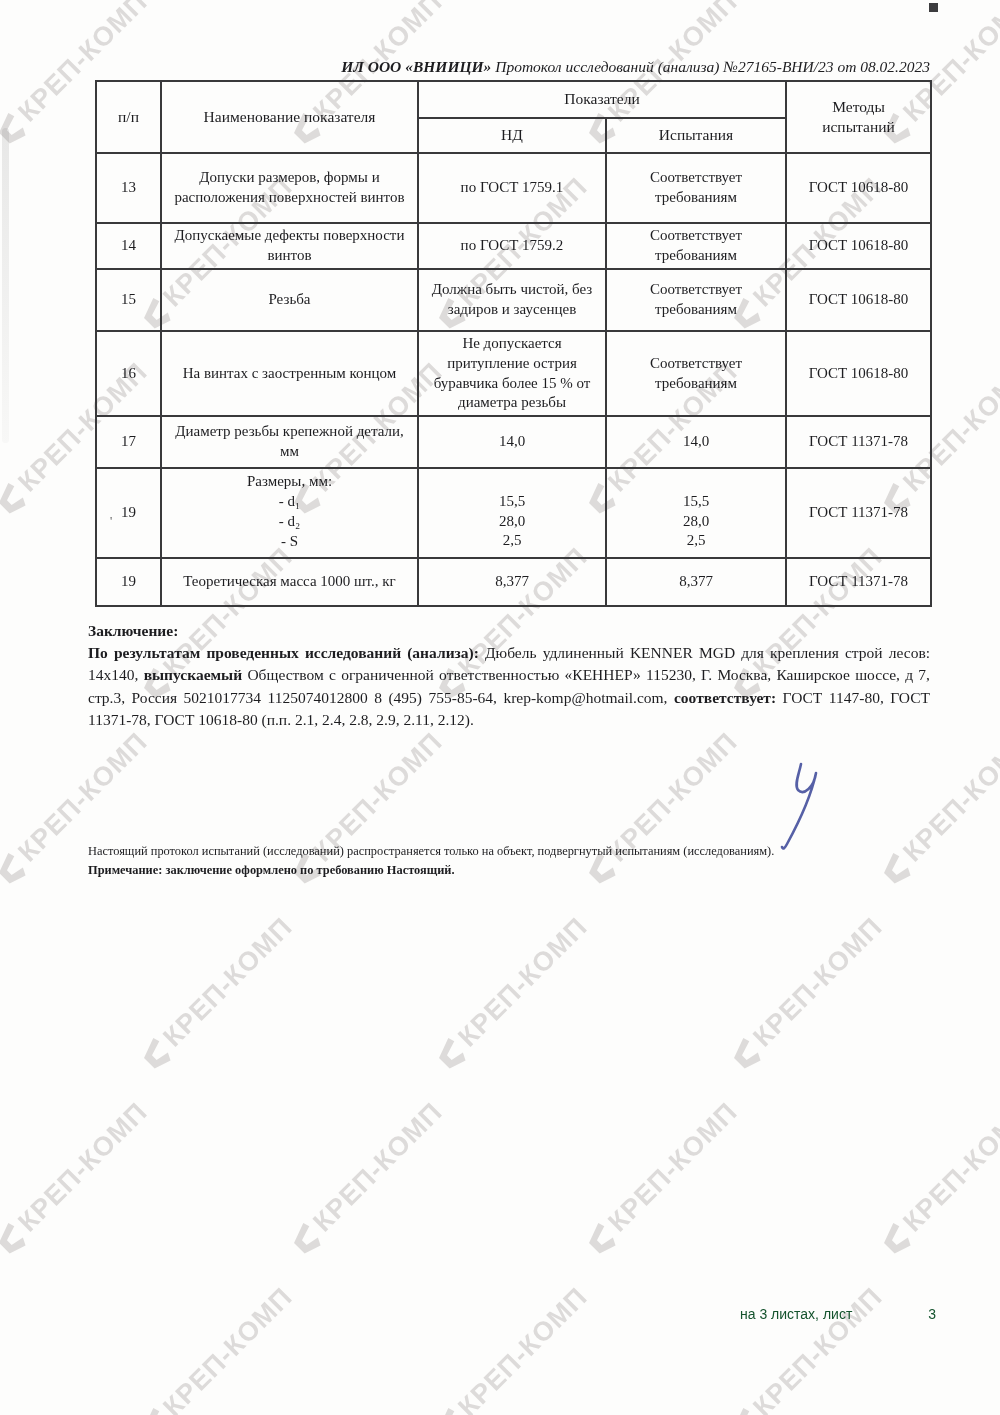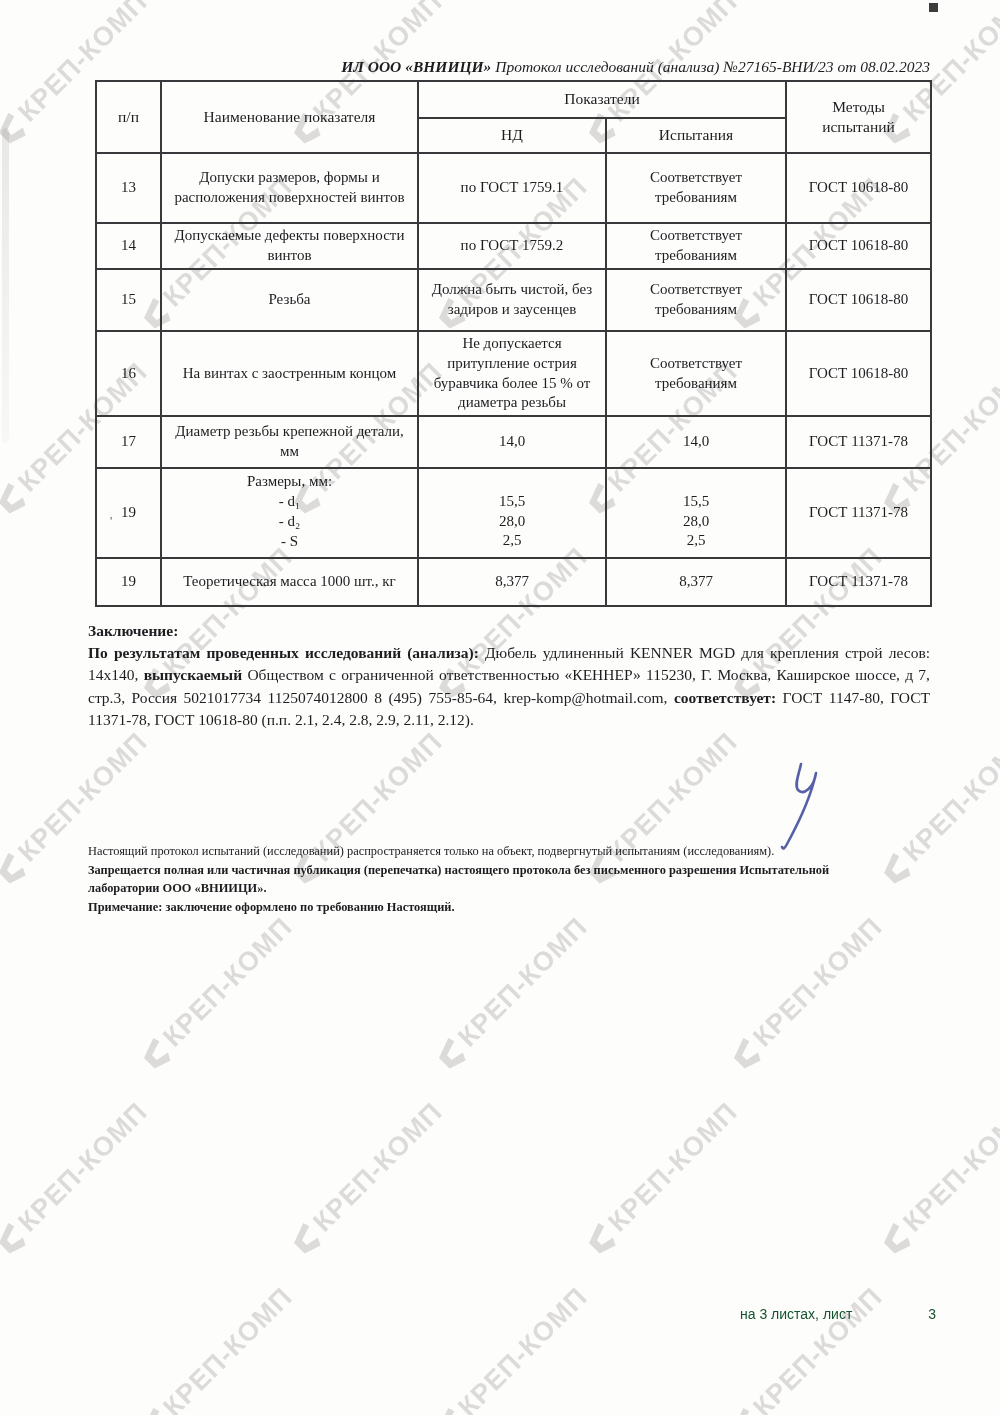--- a/index.html
+++ b/index.html
@@ -357,21 +357,20 @@
 
     <div class="signature">
       <svg width="70" height="95" viewBox="0 0 70 95">
         <path d="M44,6 C42,16 37,27 41,32 C47,38 57,29 59,15 M59,15 C55,34 48,53 30,86 C28,90 26,92 25,89" stroke="#5660a6" stroke-width="2.6" fill="none" stroke-linecap="round"></path>
       </svg>
     </div>
 
 
     <div class="footnotes">
       <div>Настоящий протокол испытаний (исследований) распространяется только на объект, подвергнутый испытаниям (исследованиям).</div>
-      <div class="fn-bold">Запрещается полная или частичная публикация (перепечатка) настоящего протокола без письменного разрешения Испытательной лаборатории ООО «ВНИИЦИ».</div>
       <div class="fn-bold">Примечание: заключение оформлено по требованию Настоящий.</div>
     </div>
 
     <div class="page-footer">
       <span>на 3  листах, лист</span>
       <span>3</span>
     </div>
 
   </div>
 </div>

